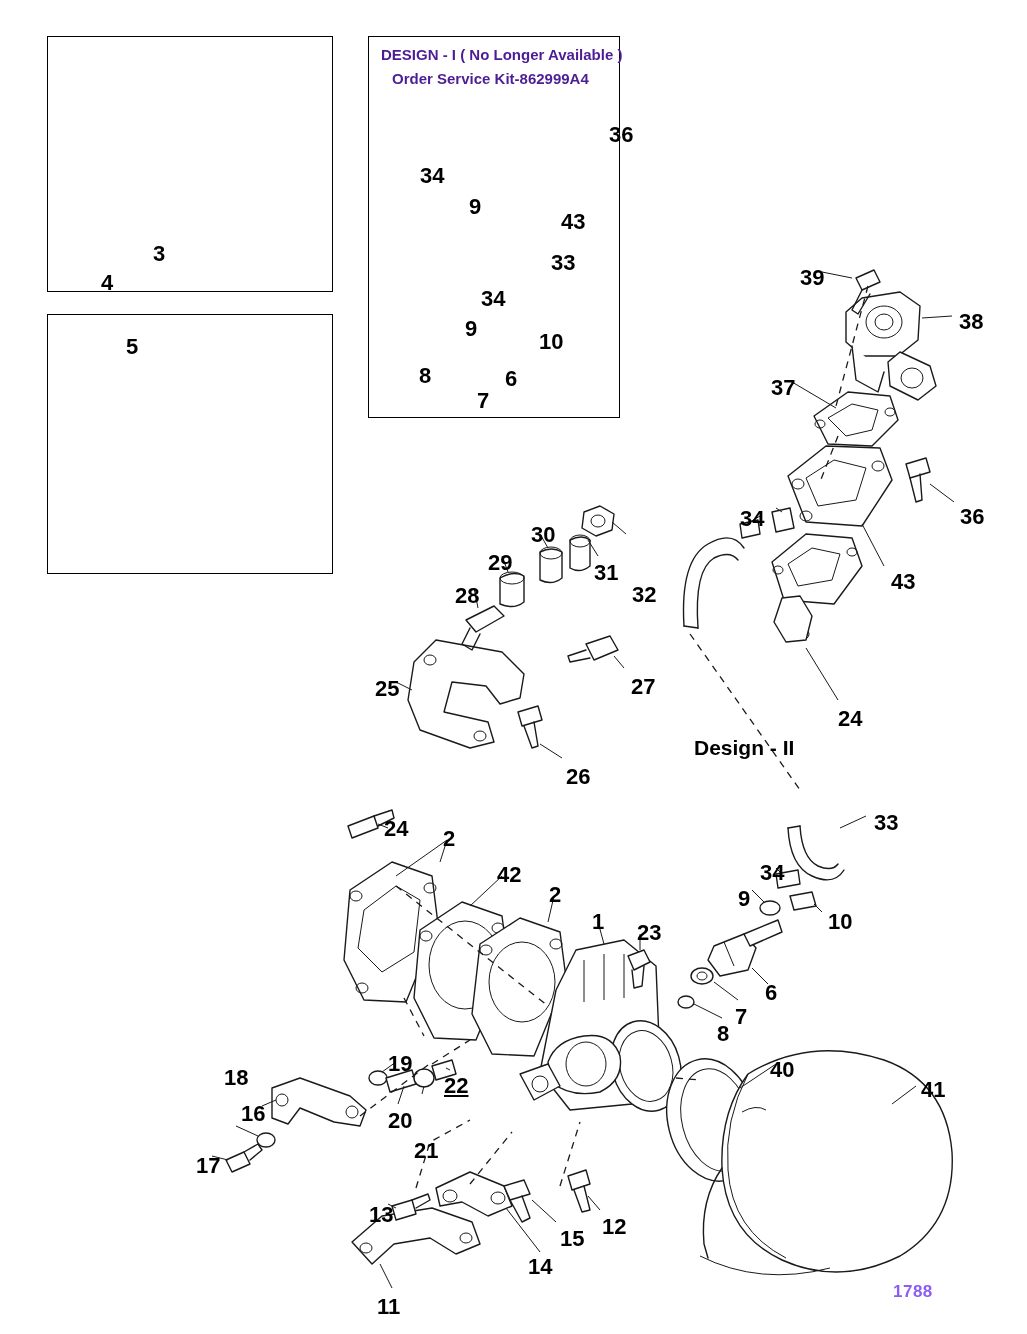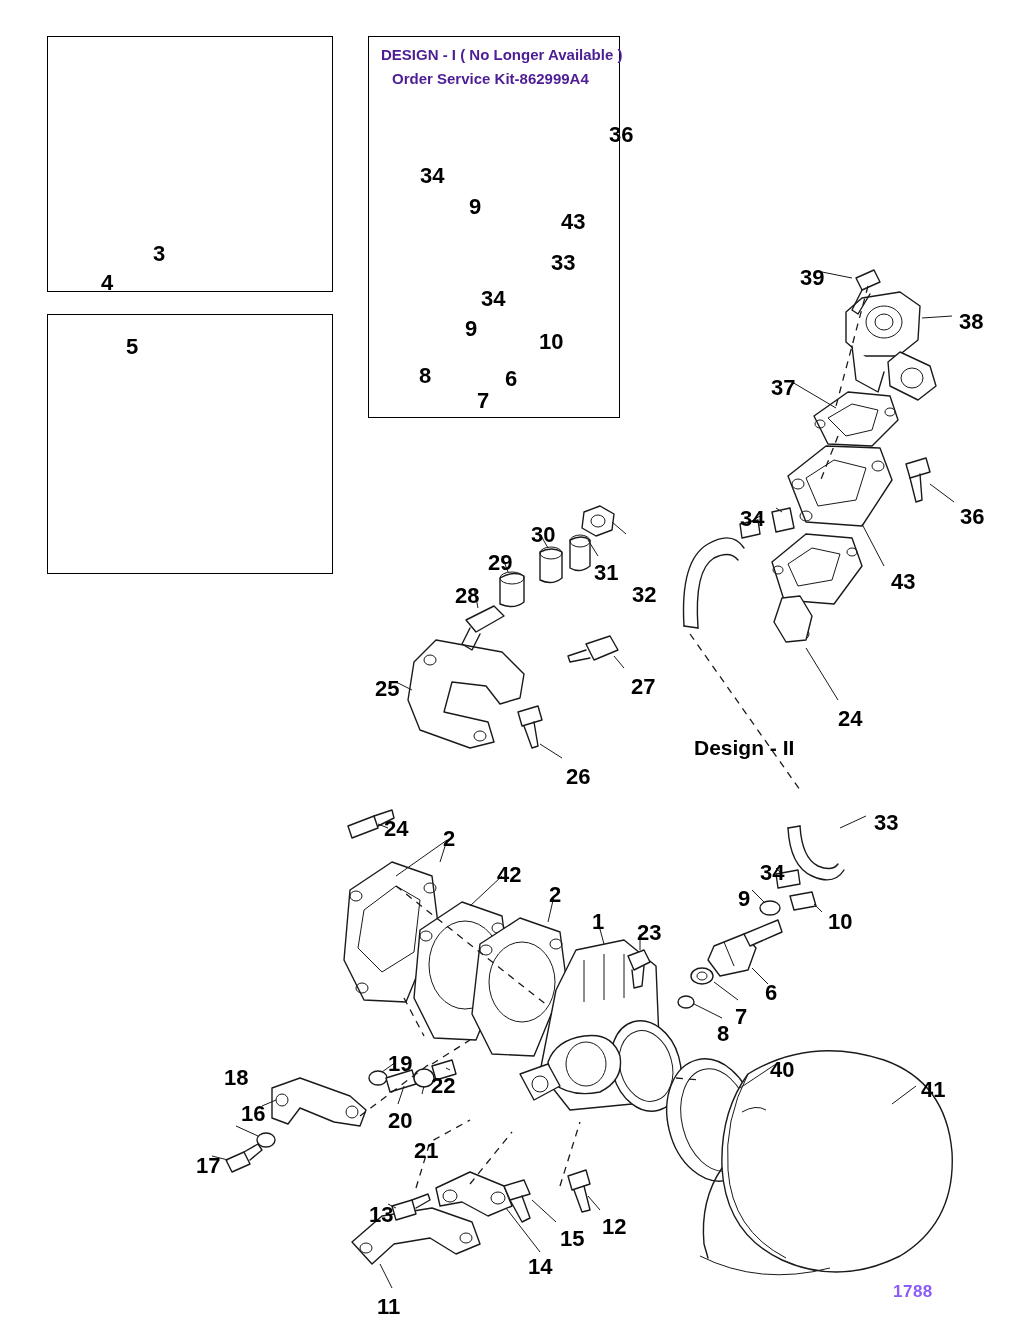--- a/index.html
+++ b/index.html
@@ -439,21 +439,21 @@
       <div class="callout" style="left: 602px; top: 1216px;">12</div>
       <div class="callout" style="left: 369px; top: 1204px;">13</div>
       <div class="callout" style="left: 528px; top: 1256px;">14</div>
       <div class="callout" style="left: 560px; top: 1228px;">15</div>
       <div class="callout" style="left: 241px; top: 1103px;">16</div>
       <div class="callout" style="left: 196px; top: 1155px;">17</div>
       <div class="callout" style="left: 224px; top: 1067px;">18</div>
       <div class="callout" style="left: 388px; top: 1053px;">19</div>
       <div class="callout" style="left: 388px; top: 1110px;">20</div>
       <div class="callout" style="left: 414px; top: 1140px; text-align: right;">21</div>
-      <div class="callout" style="left: 431px; top: 1075px;">22</div>
+      <div class="callout" style="left: 444px; top: 1075px; text-decoration: underline;">22</div>
       <div class="callout" style="left: 637px; top: 922px;">23</div>
       <div class="callout" style="left: 384px; top: 818px;">24</div>
       <div class="callout" style="left: 375px; top: 678px;">25</div>
       <div class="callout" style="left: 566px; top: 766px;">26</div>
       <div class="callout" style="left: 631px; top: 676px; text-align: center;">27</div>
       <div class="callout" style="left: 455px; top: 585px;">28</div>
       <div class="callout" style="left: 488px; top: 552px;">29</div>
       <div class="callout" style="left: 531px; top: 524px; text-align: center;">30</div>
       <div class="callout" style="left: 594px; top: 562px;">31</div>
       <div class="callout" style="left: 632px; top: 540px; margin-top: 44px;">32</div>

